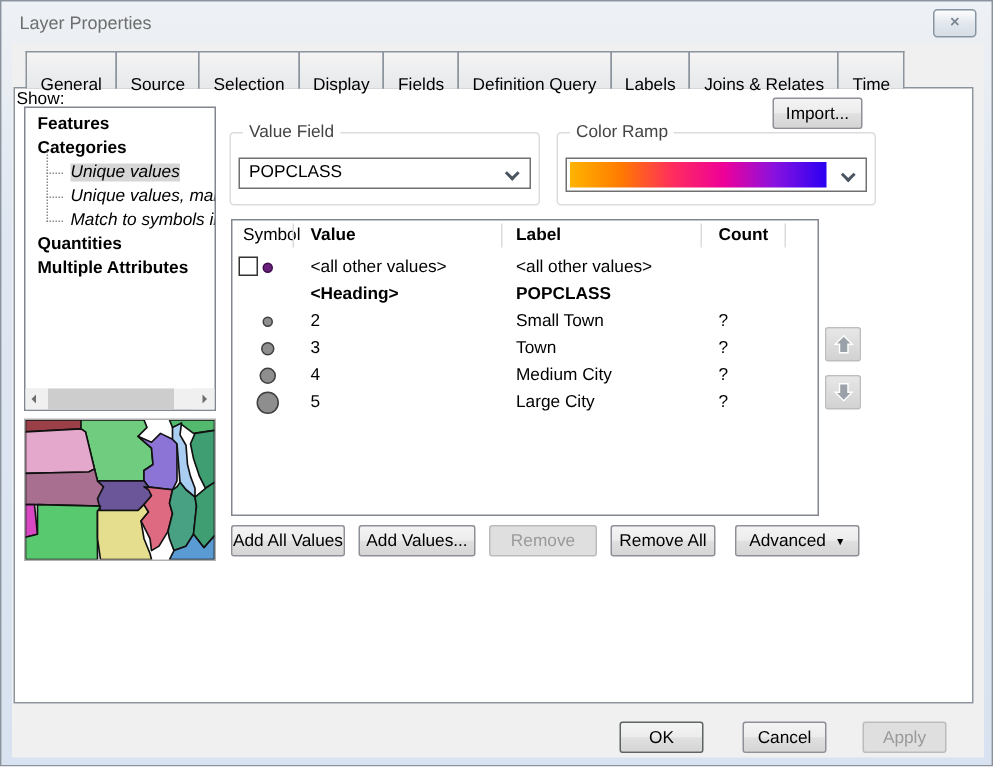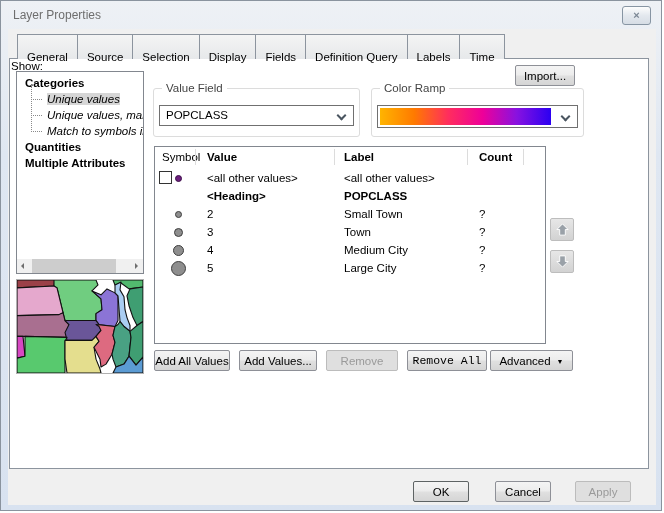--- a/index.html
+++ b/index.html
@@ -119,27 +119,29 @@
   <div class="page"></div>
 
   <div class="tabstrip">
     <div class="tab">General</div>
     <div class="tab">Source</div>
     <div class="tab">Selection</div>
     <div class="tab">Display</div>
     <div class="tab">Fields</div>
     <div class="tab">Definition Query</div>
     <div class="tab">Labels</div>
+    <div class="tab">Joins &amp; Relates</div>
     <div class="tab">Time</div>
 
   </div>
 
   <div class="show-label">Show:</div>
   <div class="tree">
     <div style="height:3px"></div>
+    <div class="tree-item parent"><span>Features</span></div>
     <div class="tree-item parent"><span>Categories</span></div>
     <div class="tree-item child selected"><span class="sel">Unique values</span></div>
     <div class="tree-item child"><span>Unique values, many</span></div>
     <div class="tree-item child"><span>Match to symbols in a</span></div>
     <div class="tree-item parent"><span>Quantities</span></div>
     <div class="tree-item parent"><span>Multiple Attributes</span></div>
     <div class="tree-hscroll">
       <div class="hs-arrow left">
           <i></i>
         </div>
@@ -266,21 +268,21 @@
   <div class="move-btn" style="top:249px;">
     <svg width="15" height="15" viewBox="0 0 16 16" style="transform:rotate(180deg)">
       <path d="M8 2 L14 8 H11 V14 H5 V8 H2 Z" fill="#9aa1a8" stroke="#ffffff" stroke-width="1"></path>
     </svg>
   </div>
 
   <div class="row-btns">
     <button class="btn" style="left:153px; width:76px;">Add All Values</button>
     <button class="btn" style="left:238px; width:78px;">Add Values...</button>
     <button class="btn disabled" style="left:325px; width:72px;">Remove</button>
-    <button class="btn" style="left:406px; width:80px;font-family:Liberation Mono, monospace;">Remove All</button>
+    <button class="btn" style="left:406px; width:70px;">Remove All</button>
     <button class="btn" style="left:489px; width:83px;"><span>Advanced</span><span class="adv-arrow">▼</span></button>
   </div>
 
   <div class="footer-btns">
     <button class="btn default" style="left:412px;">OK</button>
     <button class="btn" style="left:494px;">Cancel</button>
     <button class="btn disabled" style="left:574px;">Apply</button>
   </div>
 
 </div>

